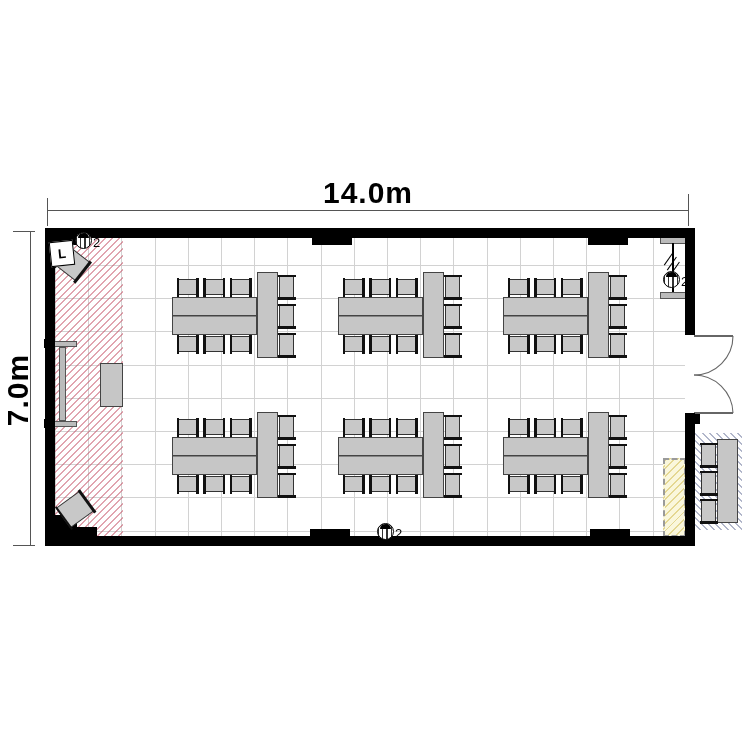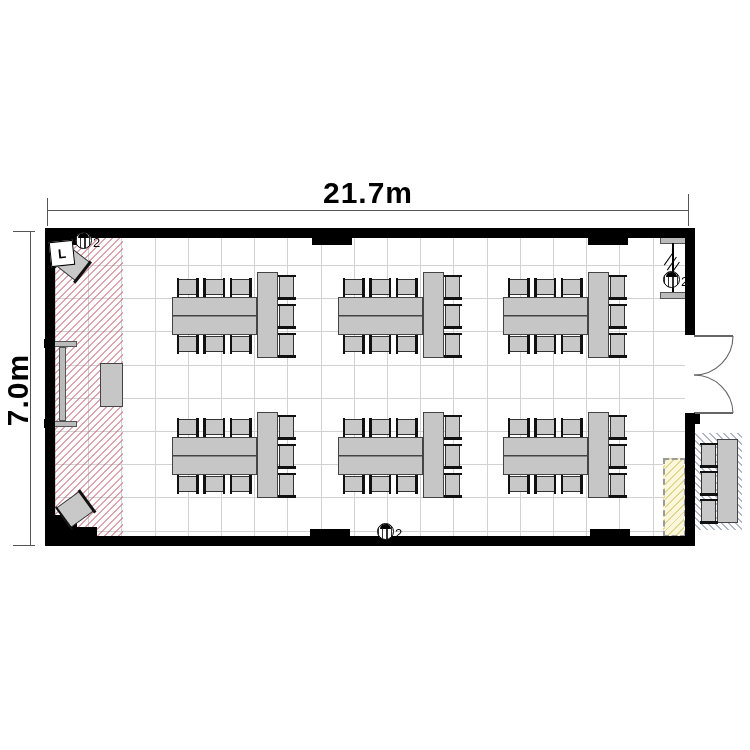--- a/index.html
+++ b/index.html
@@ -57,21 +57,21 @@
   .corner-chair{z-index:34;}
 </style>
 </head>
 <body>
 
 <div id="canvas">
 
   <div class="dim abs" style="left:47px;top:210px;width:641px;height:1px;"></div>
   <div class="dim abs" style="left:46.5px;top:198px;width:1px;height:28px;"></div>
   <div class="dim abs" style="left:687.5px;top:194px;width:1px;height:32px;"></div>
-  <div class="dim-label" style="left:268px;top:176px;width:200px;text-align:center;">21.7m</div>
+  <div class="dim-label" style="left:268px;top:176px;width:200px;text-align:center;">14.0m</div>
 
   <div class="dim abs" style="left:30px;top:231px;width:1px;height:314px;"></div>
   <div class="dim abs" style="left:13px;top:230.5px;width:22px;height:1px;"></div>
   <div class="dim abs" style="left:13px;top:544.5px;width:22px;height:1px;"></div>
   <div class="dim-label" style="left:-33px;top:374px;width:100px;height:32px;text-align:center;transform:rotate(-90deg);">7.0m</div>
 
   <div id="floor-grid"></div>
 
   <div id="plan-layer">
       <div class="wall abs" style="left: 45px; top: 228px; width: 650px; height: 10px;"></div>

